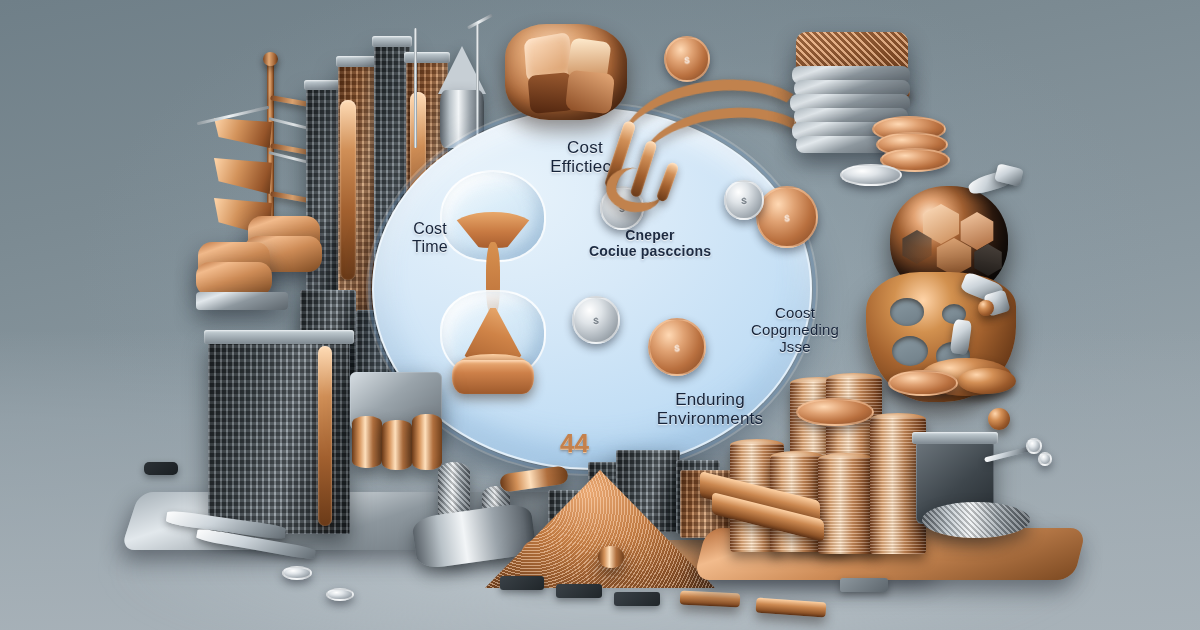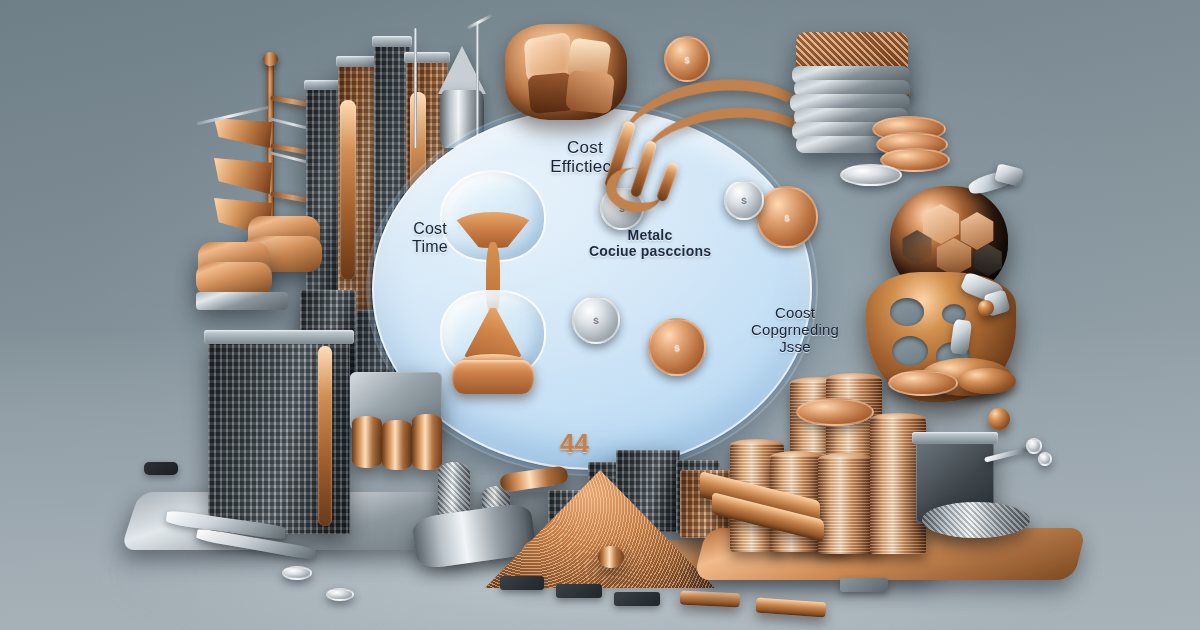--- a/index.html
+++ b/index.html
@@ -358,25 +358,27 @@
     <div class="facet n-f1"></div>
     <div class="facet n-f2"></div>
     <div class="facet n-f3"></div>
     <div class="facet n-f4"></div>
   </div>
 
   <div class="label lbl-cost-eff">Cost
 Effictiecy</div>
   <div class="label lbl-cost-time">Cost
 Time</div>
-  <div class="label lbl-cheaper">Metalc
+  <div class="label lbl-cheaper">Cneper
 Cociue pasccions</div>
   <div class="label lbl-coost">Coost
 Copgrneding
 Jsse</div>
+  <div class="label lbl-enduring">Enduring
+Environments</div>
   <div class="num-34">44</div>
 
   <div class="coin silver" style="left:600px;top:186px;width:44px;height:44px;">
       <span class="sym">$</span>
     </div>
   <div class="coin silver" style="left:572px;top:296px;width:48px;height:48px;">
       <span class="sym">$</span>
     </div>
   <div class="coin copper" style="left:648px;top:318px;width:58px;height:58px;">
       <span class="sym">$</span>

